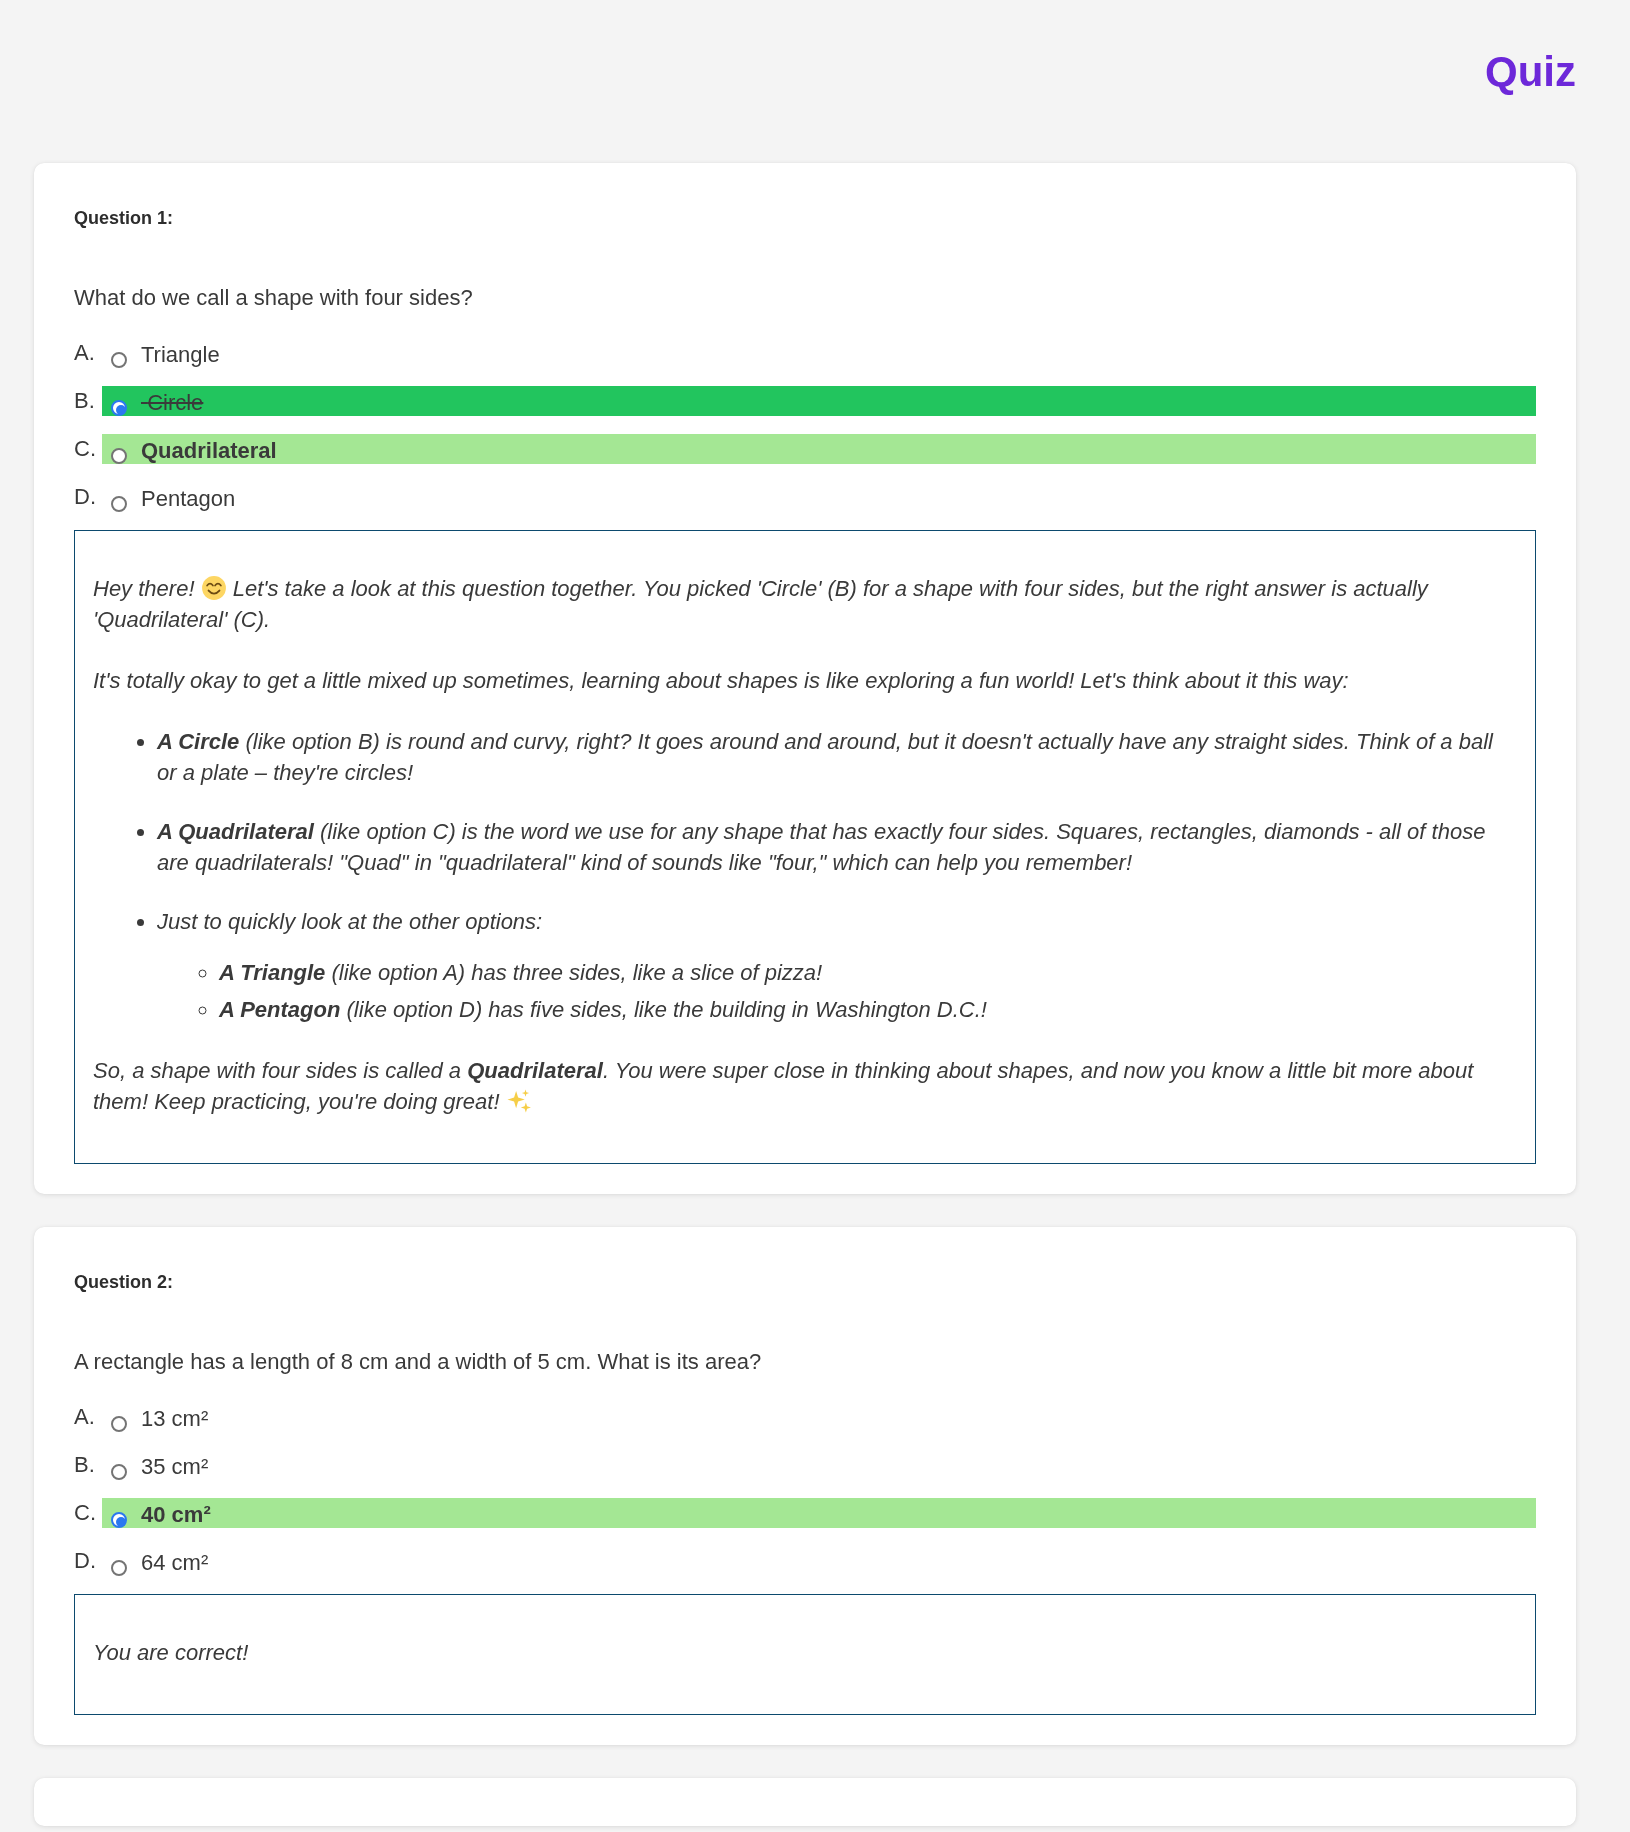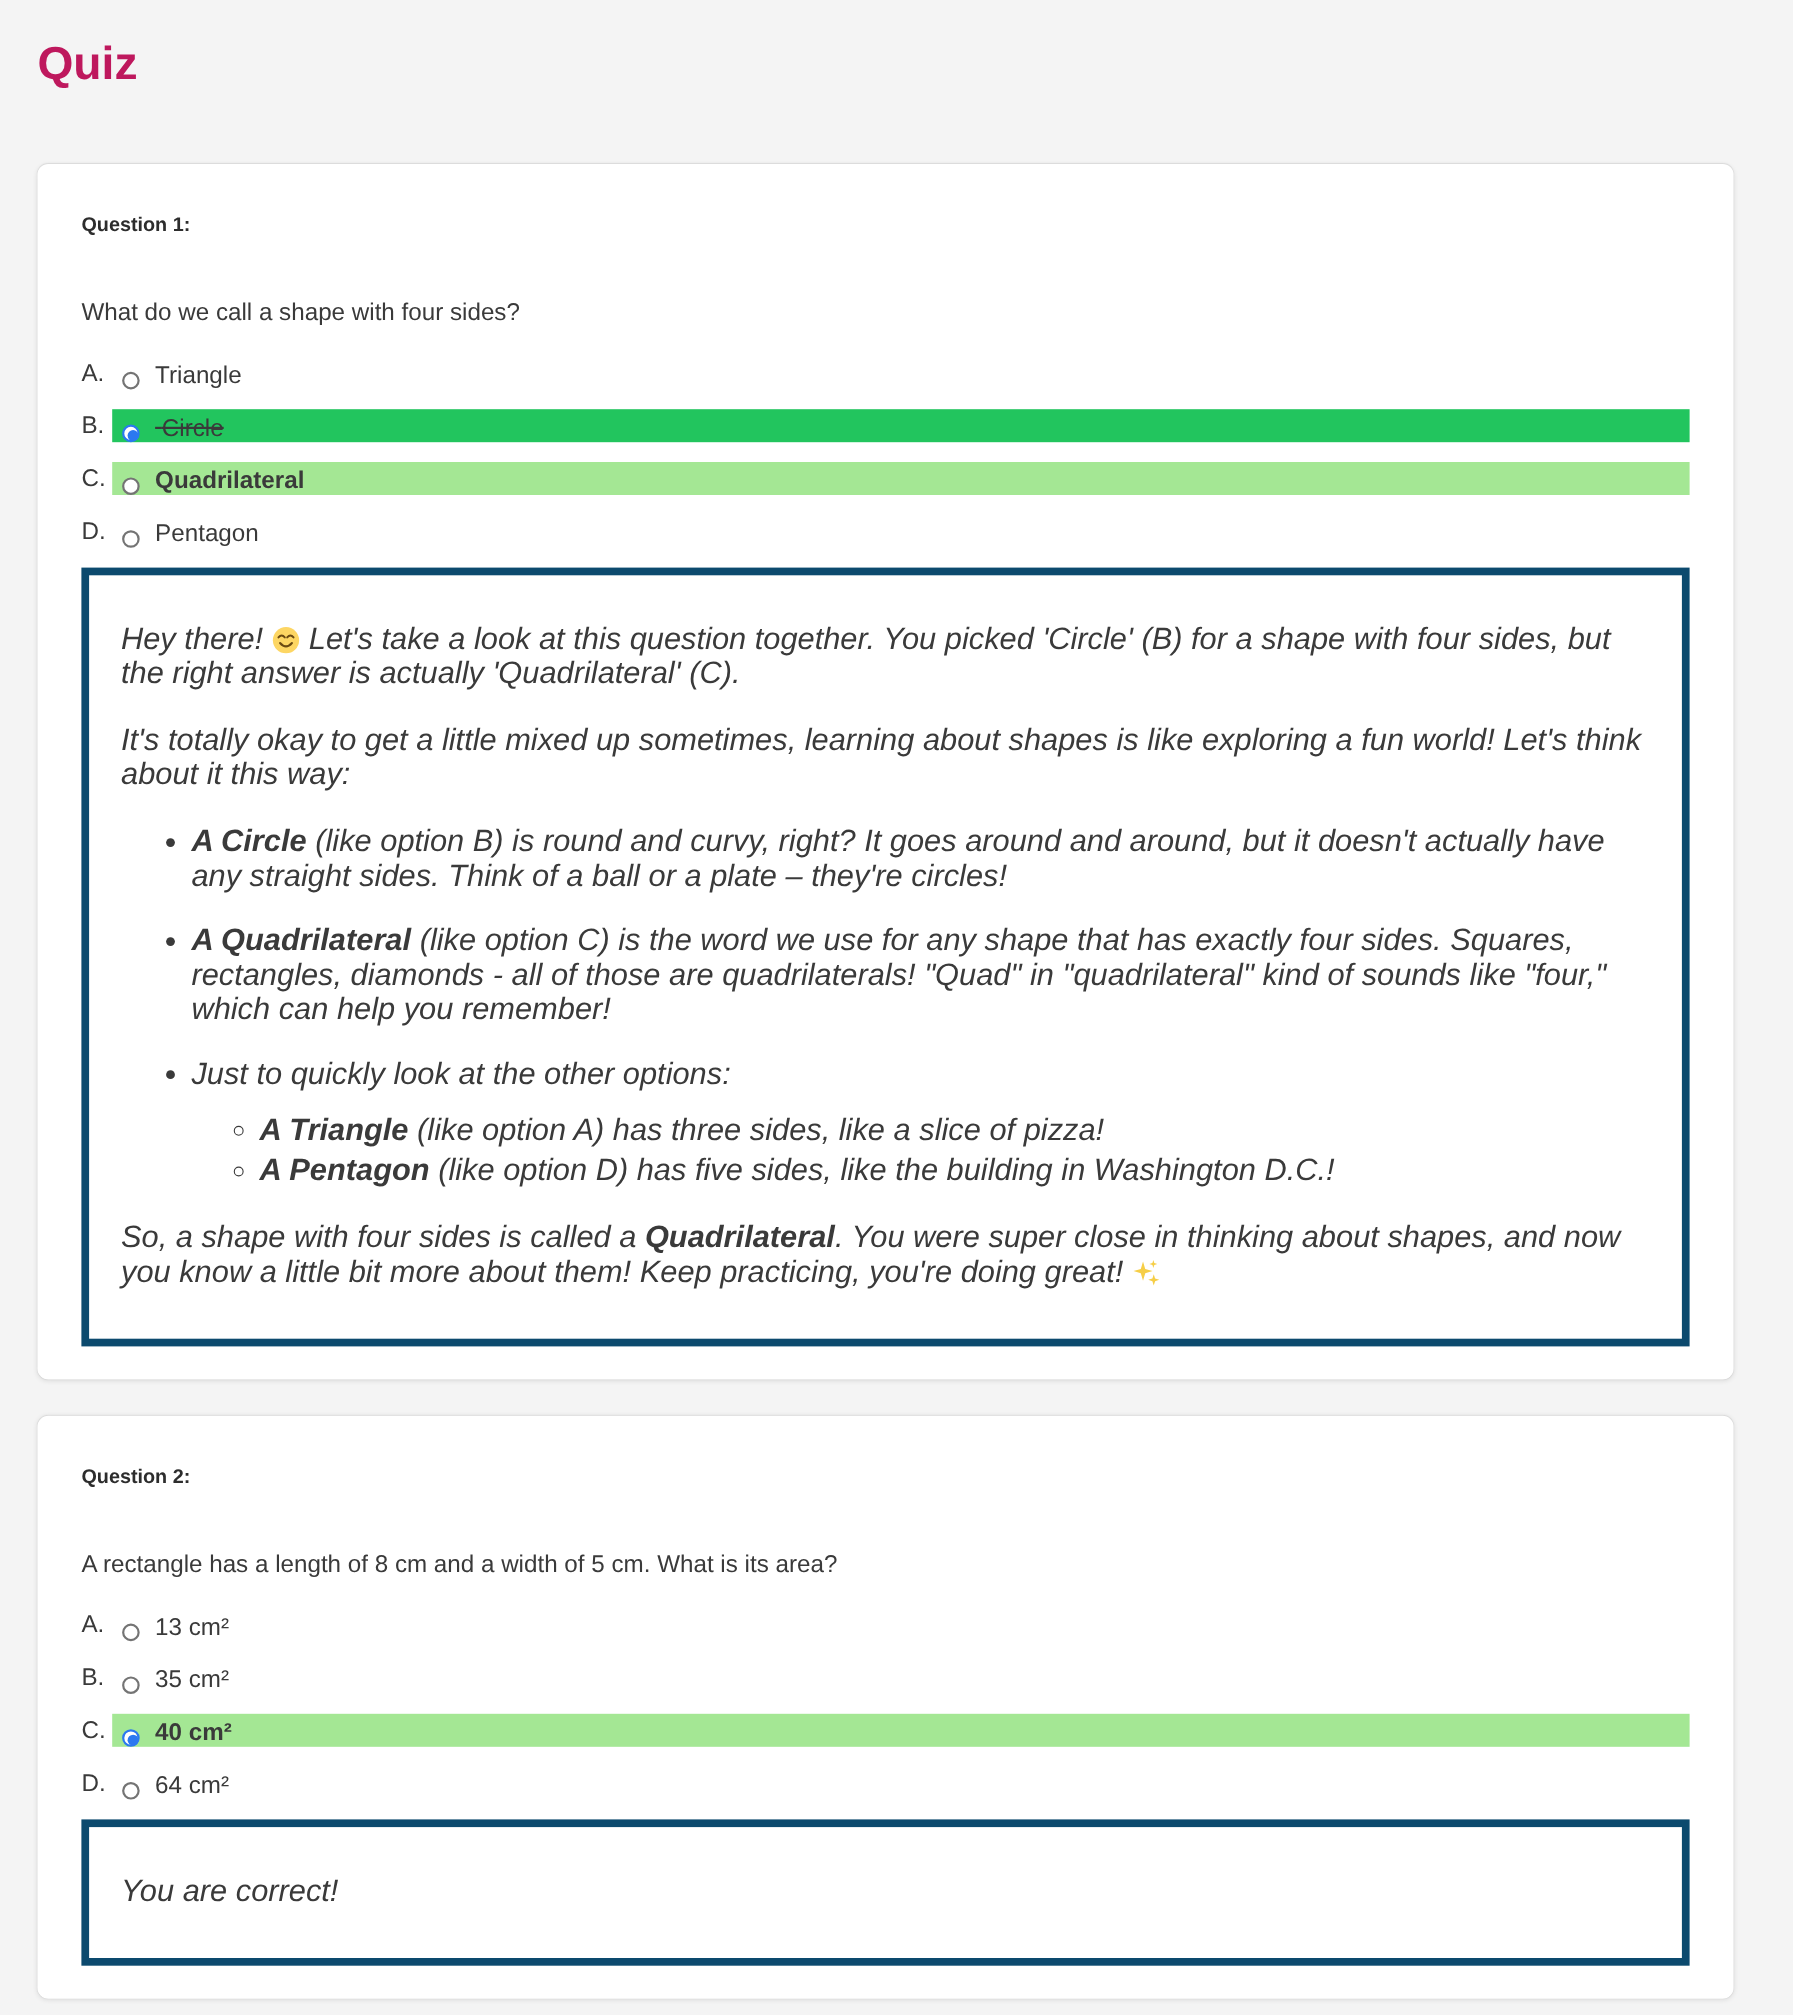--- a/index.html
+++ b/index.html
@@ -7,21 +7,21 @@
   body {
     width: 1630px; height: 1832px;
     margin: 0; padding: 33px 54px 0 34px;
     overflow: hidden;
     background: #f4f4f4;
     font-family: "Liberation Sans", "DejaVu Sans", sans-serif;
     color: #3a3a3a;
   }
   h1.page-title {
     font-size: 42px; line-height: 50px; font-weight: 700;
-    color: #be185d; margin: 0 0 66px;
+    color: #6d28d9; margin: 14px 0 66px; text-align: right;
   }
   .card {
     background: #ffffff;
     border-radius: 10px;
     box-shadow: 0 1px 5px rgba(0,0,0,0.10), 0 0 1px rgba(0,0,0,0.08);
     padding: 40px 40px 30px;
     margin-bottom: 33px;
   }
   .card.partial { height: 48px; padding: 0; margin-bottom: 0; }
   h2.qheading {
@@ -48,24 +48,24 @@
   .radio.checked { border-color: #2b78f0; }
   .radio.checked::after {
     content: ""; position: absolute; left: 3px; top: 3px;
     width: 10px; height: 10px; border-radius: 50%; background: #2b78f0;
   }
   .opt-label { margin-left: 14px; }
   .opt-label.bold { font-weight: 700; }
   .opt-label.strike { text-decoration: line-through; }
   .opt-label.strike::before { content: "\00a0"; }
   .fb {
-    border: 7px solid #0c4a6e;
+    border: 1px solid #0c4a6e;
     margin-top: 8px;
-    padding: 42px 29px 46px;
-    font-style: italic; font-size: 28px; line-height: 31px;
+    padding: 42px 18px 46px;
+    font-style: italic; font-size: 22px; line-height: 31px;
   }
   .fb p { margin: 0 0 30px; }
   .fb p:last-child { margin-bottom: 0; }
   .fb ul { margin: 30px 0; padding-left: 64px; list-style: disc; }
   .fb li { margin-bottom: 28px; }
   .fb li:last-child { margin-bottom: 0; }
   .fb ul ul { margin: 20px 0 0; padding-left: 62px; list-style: circle; }
   .fb ul ul li { margin-bottom: 6px; }
   .emoji svg { vertical-align: -5px; }
 </style>

